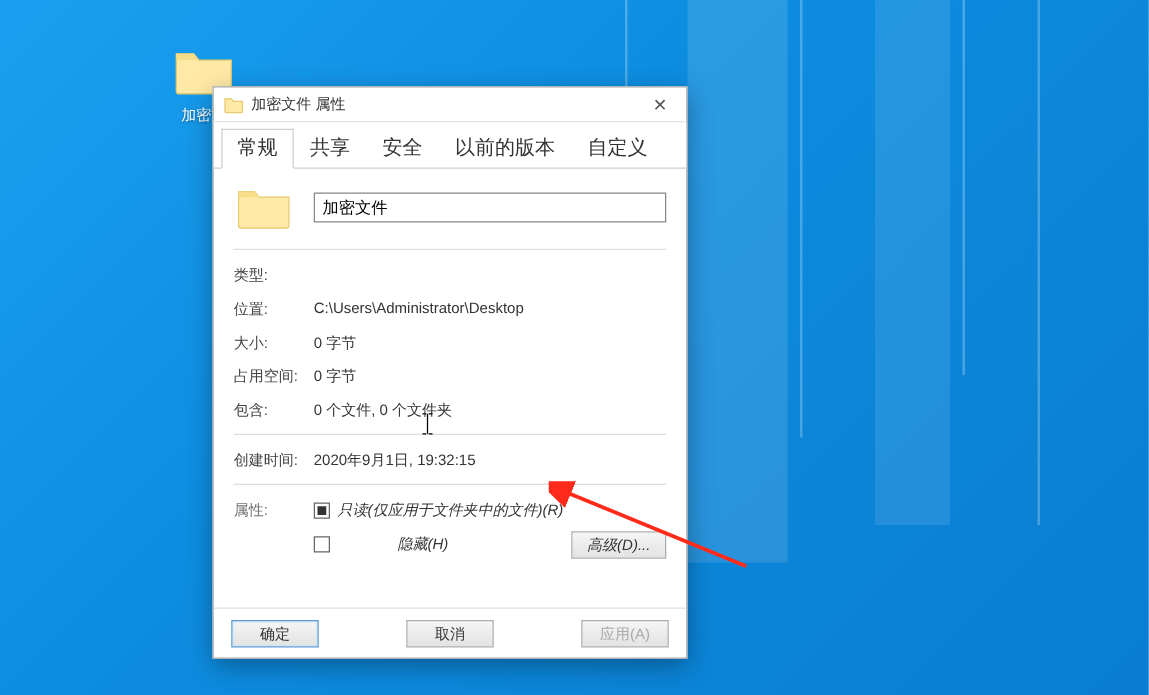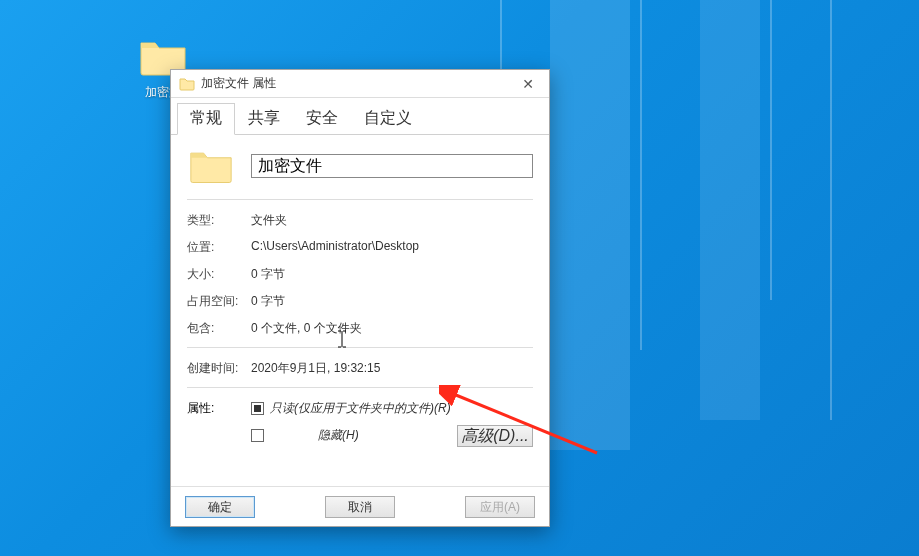--- a/index.html
+++ b/index.html
@@ -60,43 +60,43 @@
   }
   .tab.active {
     background:#fff; border:1px solid #d0d0d0; border-bottom:1px solid #fff;
   }
 
   .content { flex:1; padding: 12px 16px 8px 16px; color:#333; }
 
   .icon-name-row { display:flex; align-items:center; margin-bottom:14px; }
   .big-folder { width:44px; height:38px; margin-right:18px; margin-left:2px; }
   .name-input {
-    flex:1; border:1px solid #888; padding:4px 6px; font-size:16px; font-family:inherit;
+    flex:1; border:1px solid #888; padding:4px 6px; font-size:13px; font-family:inherit;
     height:24px;
   }
 
   .kv-row { display:flex; margin-bottom:10px; }
   .kv-row .k { width:64px; color:#444; }
   .kv-row .v { flex:1; color:#333; }
 
   .hr { border:none; border-top:1px solid #ddd; margin:8px 0 12px; }
   .attr-row { display:flex; }
-  .attr-row-left { width:64px; color:#000000; }
+  .attr-row-left { width:64px; color:#737373; }
   .attr-lines { flex:1; }
   .attr-lines .line { display:flex; align-items:center; margin-bottom:10px;font-style:italic; }
   .attr-lines .cbox {
     width:13px; height:13px; border:1px solid #666; background:#fff; margin-right:6px;
     display:flex; align-items:center; justify-content:center; font-size:10px; line-height:1;
   }
   .attr-lines .cbox.filled::after { content:""; display:block; width:7px; height:7px; background:#333; }
 
   .adv-btn {
     position:absolute; right:0; top:-2px; width:76px; height:22px;
     border:1px solid #adadad; background:linear-gradient(#f5f5f5,#e3e3e3);
-    font-size:16px; color:#333; text-align:center; line-height:20px; cursor:default;
+    font-size:12px; color:#333; text-align:center; line-height:20px; cursor:default;
   }
   .hidden-row { position:relative;gap:48px; }
 
   .footer {
     height:40px; display:flex; justify-content:space-between; align-items:center;
     padding:0 14px; gap:10px; border-top:1px solid #e0e0e0;
   }
   .btn {
     min-width:70px; height:22px; border:1px solid #adadad;
     background:linear-gradient(#f5f5f5,#e3e3e3);
@@ -136,38 +136,38 @@
     <span class="title">加密文件 属性</span>
     <div class="close">
       <span>✕</span>
     </div>
   </div>
 
   <div class="tabs">
     <div class="tab active">常规</div>
     <div class="tab">共享</div>
     <div class="tab">安全</div>
+    <div class="tab">以前的版本</div>
     <div class="tab">自定义</div>
   </div>
 
   <div class="content">
 
     <div class="icon-name-row">
       <svg class="big-folder" viewBox="0 0 48 40">
         <path d="M2 6 h14 l4 5 h26 v25 a2 2 0 0 1 -2 2 h-40 a2 2 0 0 1 -2 -2 z" fill="#ffe9a6" stroke="#e6c96a"></path>
         <path d="M2 6 h14 l4 5 h-18 z" fill="#f5dd8a"></path>
       </svg>
       <input class="name-input" type="text" value="加密文件" style="">
     </div>
 
     <hr class="hr">
 
     <div class="kv-row">
         <div class="k">类型:</div>
-        <div class="v">文件夹</div>
       </div>
     <div class="kv-row">
         <div class="k">位置:</div>
         <div class="v">C:\Users\Administrator\Desktop</div>
       </div>
     <div class="kv-row">
         <div class="k">大小:</div>
         <div class="v">0 字节</div>
       </div>
     <div class="kv-row">

